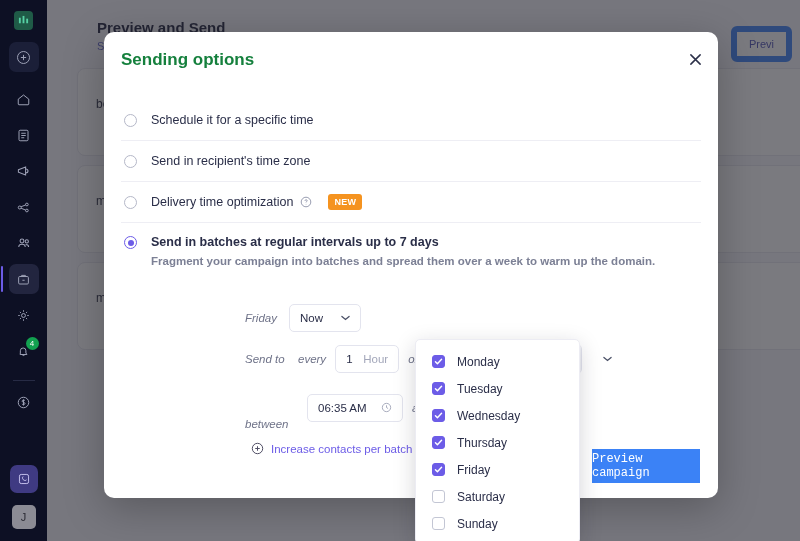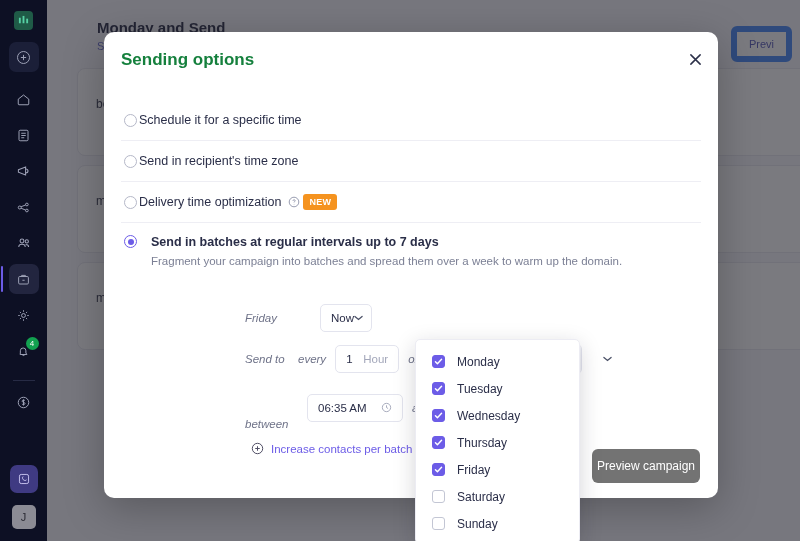--- a/index.html
+++ b/index.html
@@ -127,70 +127,70 @@
     display: flex; align-items: center; justify-content: center;
   }
 
   .opt-list { position: absolute; left: 17px; top: 68px; width: 580px; }
   .opt-row {
     position: relative;
     height: 41px;
     display: flex; align-items: center;
     border-bottom: 1px solid #eeeef4;
   }
-  .opt-row.last { border-bottom: none; height: auto; align-items: flex-start; padding-top: 12px; }
+  .opt-row.last { border-bottom: none; height: auto; align-items: flex-end; padding-top: 12px; }
   .radio {
     width: 13px; height: 13px; border-radius: 50%;
     border: 1.4px solid #b5b8c8; background: #fff;
     flex: 0 0 auto; margin-left: 3px;
   }
   .radio.sel {
     border: 1.4px solid #6c5ce7;
     background: #fff; position: relative;
   }
   .radio.sel::after {
     content: ""; position: absolute; left: 2.5px; top: 2.5px;
     width: 6px; height: 6px; border-radius: 50%; background: #6c5ce7;
   }
   .opt-label {
-    margin-left: 2px; font-size: 12.5px; color: #2a2e48;
+    margin-left: 14px; font-size: 12.5px; color: #2a2e48;
   }
   .opt-label.bold { font-weight: bold; }
   .info-icon {
     display: inline-flex; align-items: center; justify-content: center;
     width: 12px; height: 12px; margin-left: 7px;
     color: #9296ab; vertical-align: middle;
   }
   .new-badge {
-    display: inline-block; margin-left: 3px;
+    display: inline-block; margin-left: 16px;
     background: #f5931f; color: #fff;
     font-size: 9px; font-weight: bold;
     padding: 3px 6px; border-radius: 3px;
     letter-spacing: 0.3px; vertical-align: middle;
   }
   .opt-desc {
     margin-left: 30px; margin-top: 6px;
-    font-size: 11.5px; color: #7c8095;
+    font-size: 11.5px; color: #7c8095; font-weight: bold;
   }
 
   
   .form { position: absolute; left: 141px; top: 272px; }
   .f-row { display: flex; align-items: center; margin-bottom: 12px; }
   .f-label {
     font-size: 11.5px; font-style: italic; color: #6e7288;
     width: 44px; flex: 0 0 auto;
   }
   .f-label.w { width: 62px; margin-top: 32px; }
   .ctrl {
     height: 28px; border: 1px solid #e3e4ee; border-radius: 5px;
     background: #fff; display: flex; align-items: center;
     padding: 0 10px; font-size: 11.5px; color: #2a2e48;
   }
   .ctrl .ph { color: #a3a7ba; }
-  .sel-now { width: 52px; justify-content: space-between; margin-left: 31px; }
+  .sel-now { width: 72px; justify-content: space-between; }
   .num-contacts { width: 104px; justify-content: space-between; }
   .num-hour { width: 64px; justify-content: space-between; }
   .time { width: 96px; justify-content: space-between; }
   .inline-word {
     font-size: 11.5px; font-style: italic; color: #6e7288;
     margin: 0 9px;
   }
   .chev { color: #4a5066; font-size: 9px; }
   .clock { color: #9ba0b4; }
 
@@ -211,24 +211,24 @@
 
   .add-link {
     display: flex; align-items: center; gap: 7px;
     margin-top: 7px; margin-left: 6px;
     font-size: 11.5px; color: #6c5ce7;
   }
   .plus-c { color: #4c4a62; display: flex; }
 
   .preview-btn {
     position: absolute; left: 488px; top: 417px;
-    width: 108px; height: 34px; border-radius: 6px;
-    background: #737373; color: #fff;
+    width: 108px; height: 34px; border-radius: 0;
+    background: #3b82f6; color: #fff;
     font-size: 12px;
-    display: flex; align-items: center; justify-content: center;
+    display: flex; align-items: center; justify-content: center; font-family: Liberation Mono, monospace;
   }
 
   
   .day-dd {
     position: absolute; left: 415px; top: 339px;
     width: 165px; height: 205px;
     background: #fff; border-radius: 5px;
     box-shadow: 0 6px 22px rgba(20,20,40,0.18);
     border: 1px solid #ececf3;
     z-index: 40;
@@ -346,21 +346,21 @@
           <rect x="3.5" y="3.5" width="13" height="13" rx="2.5"></rect>
           <path d="M7.8 8c0 2.5 1.8 4.2 4.2 4.2M7.8 8c0-.8.6-1.3 1.2-1.3M12 12.2c.8 0 1.3-.6 1.3-1.3"></path>
         </svg>
     </div>
 
     <div class="rail-avatar">J</div>
   </div>
 
   <div class="page">
     <div class="page-inner">
-      <div class="page-title">Monday and Send</div>
+      <div class="page-title">Preview and Send</div>
       <div class="page-sub">Se</div>
       <div class="page-preview-btn">Previ</div>
 
       <div class="page-card c1">
         <div class="ln a">before sending to</div>
       </div>
       <div class="page-card c2">
         <div class="ln a">measure the succ</div>
       </div>
       <div class="page-card c3">

